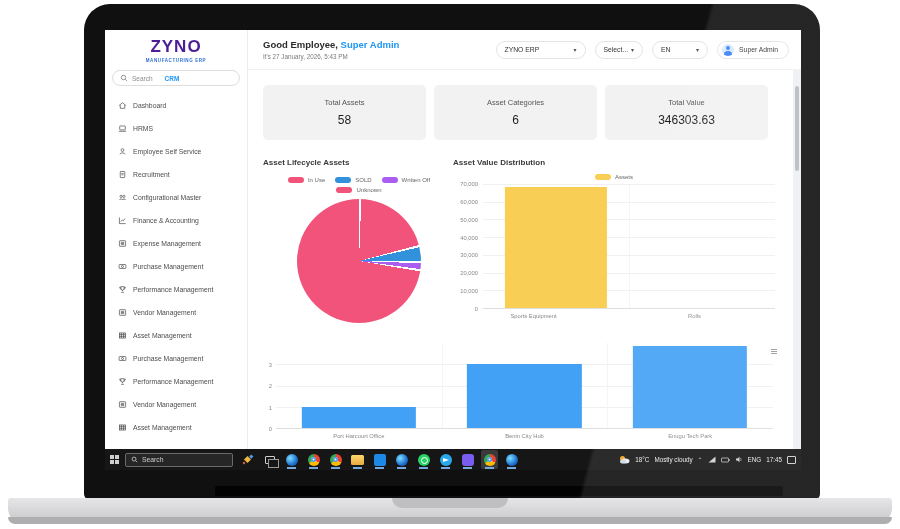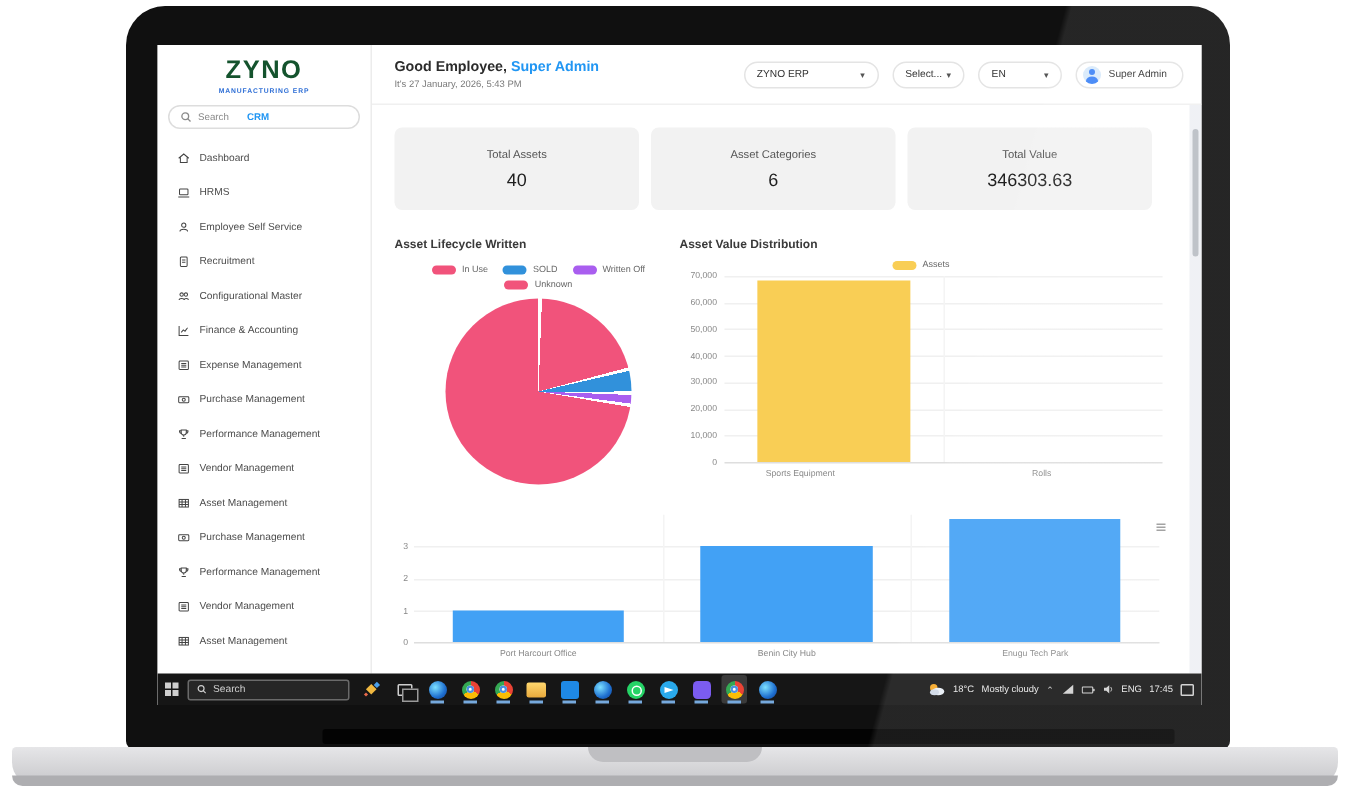--- a/index.html
+++ b/index.html
@@ -16,21 +16,21 @@
     background:linear-gradient(#e6e6e8, #c6c6c9); border-radius:3px 3px 16px 16px; }
   .base-notch { position:absolute; left:50%; transform:translateX(-50%); top:0; width:116px; height:10px;
     background:#bfbfc2; border-radius:0 0 10px 10px; }
   .base-lip { position:absolute; bottom:0; left:0; width:100%; height:7px; background:#aeaeb1; border-radius:0 0 16px 16px; }
 
   .screen-content { position:absolute; left:21px; top:26px; width:696px; height:440px; background:#fff; overflow:hidden; }
 
   
   .sidebar { position:absolute; left:0; top:0; width:143px; height:419px; background:#fff; border-right:1px solid #ececec; overflow:hidden; }
   .logo-area { text-align:center; padding-top:7px; }
-  .logo-text { font-size:17px; font-weight:bold; letter-spacing:1px; color:#14532d; }
+  .logo-text { font-size:17px; font-weight:bold; letter-spacing:1px; color:#4c1d95; }
   .logo-tagline { font-size:4.5px; color:#2f6fd6; letter-spacing:0.6px; margin-top:1px; font-weight:bold; }
   .search-pill { margin:7px 7px 4px 7px; height:16px; border:1px solid #ddd; border-radius:9px;
     display:flex; align-items:center; padding:0 7px; gap:4px; background:#fff; }
   .search-pill .ph { font-size:6.5px; color:#8a8a8a; }
   .search-pill .ctx { font-size:6.5px; color:#2196F3; font-weight:bold; margin-left:8px; }
   .nav { padding-top:4px; }
   .nav-item { display:flex; align-items:center; gap:6px; padding-left:13px; height:23px; font-size:6.8px; color:#4d4d4d; cursor:pointer; }
   .nav-item svg { flex:none; }
 
   
@@ -278,34 +278,34 @@
             <div class="control-pill pill-profile">
               <span class="avatar"></span>
               <span>Super Admin</span>
             </div>
           </div>
         </div>
 
         <div class="stats-row" id="stats-row">
             <div class="stat-card">
               <div class="stat-label">Total Assets</div>
-              <div class="stat-value">40</div>
+              <div class="stat-value">58</div>
             </div>
             <div class="stat-card">
               <div class="stat-label">Asset Categories</div>
               <div class="stat-value">6</div>
             </div>
             <div class="stat-card">
               <div class="stat-label">Total Value</div>
               <div class="stat-value">346303.63</div>
             </div>
           </div>
 
         <div class="pie-section">
-          <div class="chart-title">Asset Lifecycle Written</div>
+          <div class="chart-title">Asset Lifecycle Assets</div>
           <div class="pie-legend" id="pie-legend">
               <span class="legend-item">
                 <span class="legend-swatch" style="background: rgb(241, 83, 123);"></span>
                 <span>In Use</span>
               </span>
               <span class="legend-item">
                 <span class="legend-swatch" style="background: rgb(49, 145, 219);"></span>
                 <span>SOLD</span>
               </span>
               <span class="legend-item">

